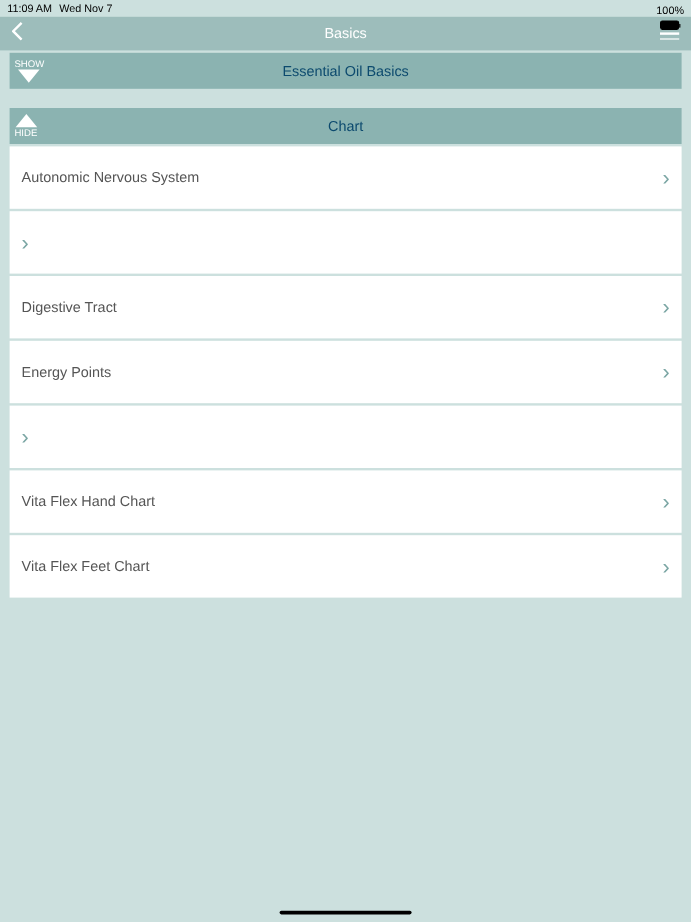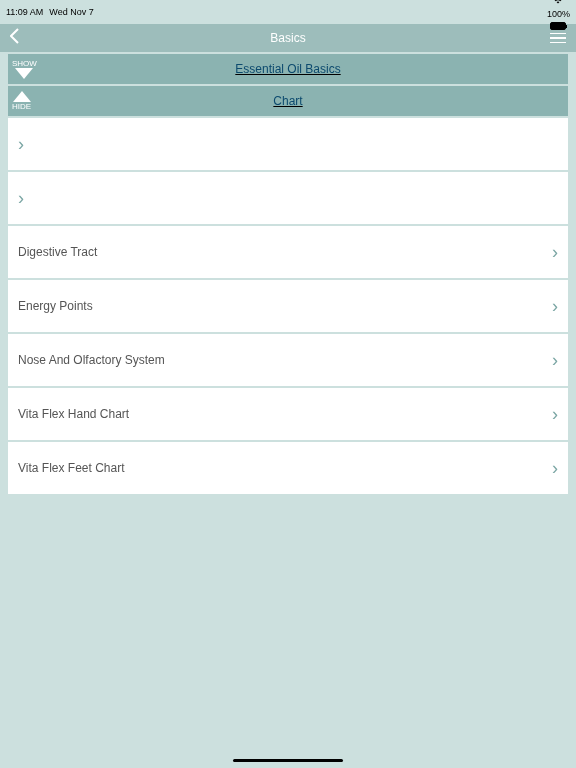--- a/index.html
+++ b/index.html
@@ -9,21 +9,21 @@
       font-family: -apple-system, BlinkMacSystemFont, "Segoe UI", Helvetica, Arial, sans-serif;
     }
     body {
       width: 576px;
       height: 768px;
       background: #cce0de;
       position: relative;
       overflow: hidden;
     }
     .status-bar {
-      height: 24px;
+      height: 14px;
       display: flex;
       justify-content: space-between;
       align-items: center;
       padding: 0 6px;
       font-size: 9px;
       color: #000;
       background: #cce0de;
     }
     .status-left {
       display: flex;
@@ -88,25 +88,24 @@
       background: #fff;
     }
     .section-header {
       background: #8bb3b1;
       margin: 2px 8px 0 8px;
       height: 30px;
       display: flex;
       align-items: center;
       justify-content: center;
       position: relative;
-      text-decoration: underline;
     }
     .section-header.charts {
       background: #8bb3b1;
-      margin-top: 2px;
+      margin-top: 16px;
     }
     .section-label {
       position: absolute;
       left: 4px;
       font-size: 8px;
       color: #fff;
       font-weight: 400;
       display: flex;
       flex-direction: column;
       align-items: center;
@@ -207,35 +206,35 @@
 <div class="section-header charts">
   <div class="section-label">
     <div class="triangle-up"></div>
     <span>HIDE</span>
   </div>
   <span class="section-title">Chart</span>
 </div>
 
 <div class="list-container">
   <div class="list-item">
+    <span class="list-item-label">Autonomic Nervous System</span>
     <span class="chevron">›</span>
   </div>
   <div class="list-item">
     <span class="chevron">›</span>
   </div>
   <div class="list-item">
     <span class="list-item-label">Digestive Tract</span>
     <span class="chevron">›</span>
   </div>
   <div class="list-item">
     <span class="list-item-label">Energy Points</span>
     <span class="chevron">›</span>
   </div>
   <div class="list-item">
-    <span class="list-item-label">Nose And Olfactory System</span>
     <span class="chevron">›</span>
   </div>
   <div class="list-item">
     <span class="list-item-label">Vita Flex Hand Chart</span>
     <span class="chevron">›</span>
   </div>
   <div class="list-item">
     <span class="list-item-label">Vita Flex Feet Chart</span>
     <span class="chevron">›</span>
   </div>

